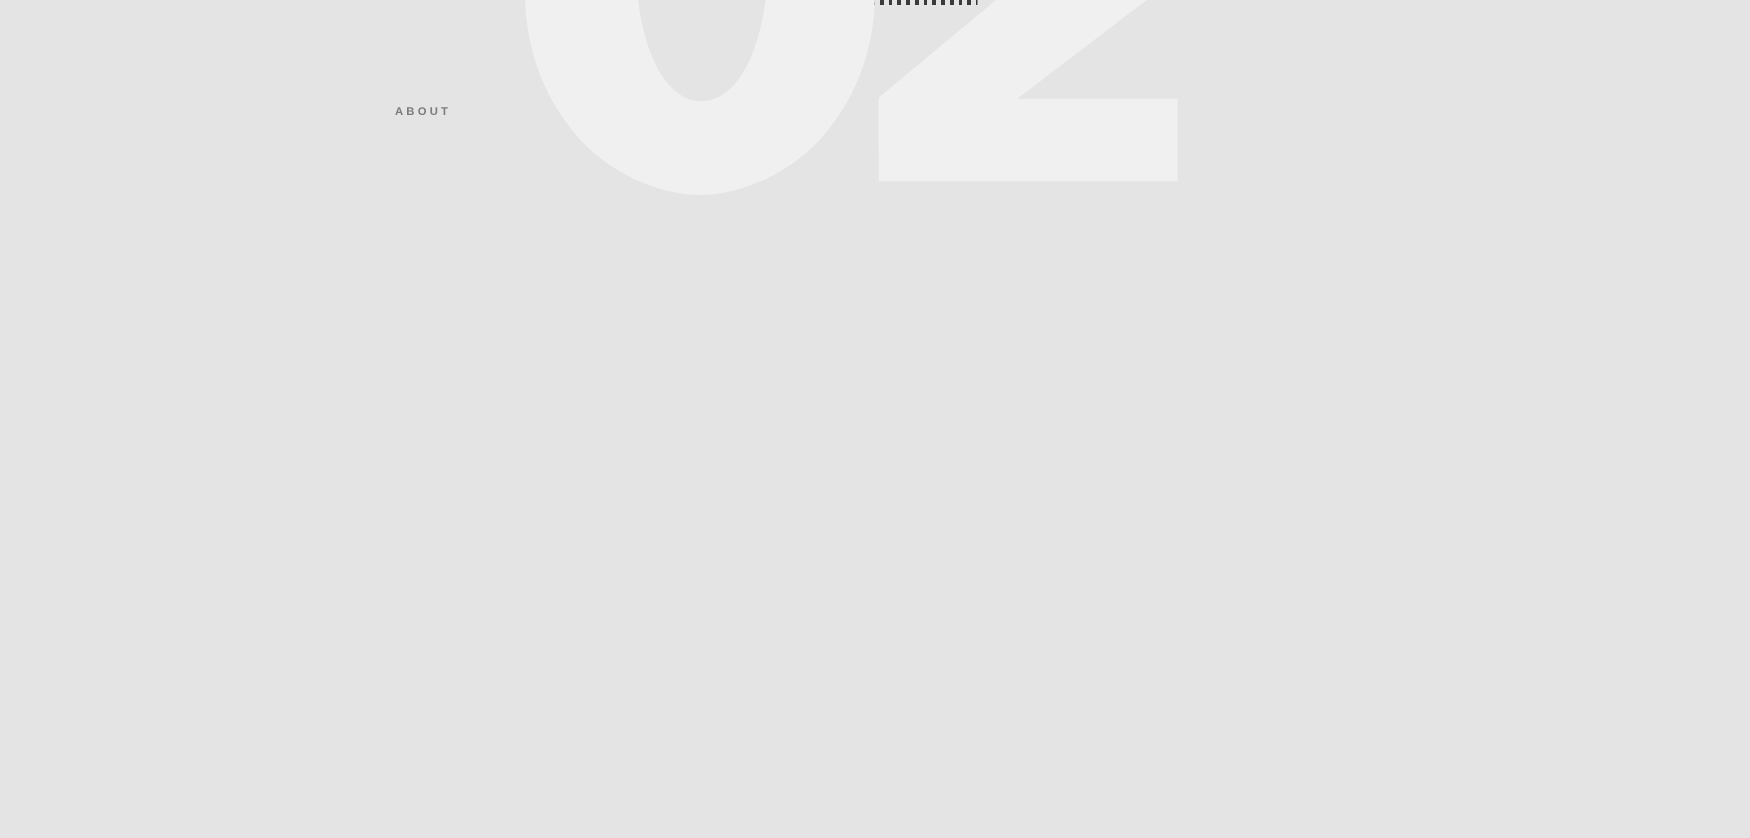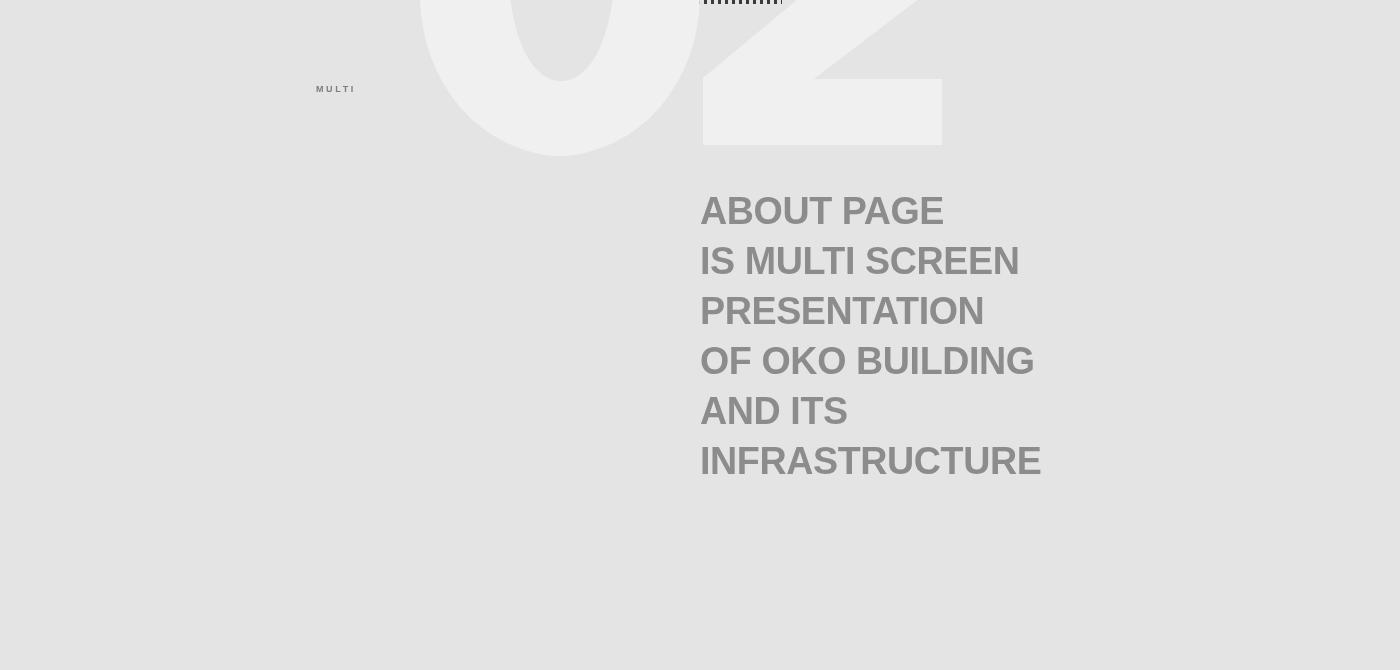--- a/index.html
+++ b/index.html
@@ -122,24 +122,16 @@
                L 941 -18
                L 760 120
                L 703 120
                L 703 78
                Z" fill="#f0f0f0"></path>
 
       <rect x="703" y="79" width="239" height="66" fill="#f0f0f0"></rect>
     </svg>
   </div>
 
-  <div class="section-label">MULTI</div>
+  <div class="section-label">ABOUT</div>
 
-  <div class="headline">
-    <span class="hl-line">ABOUT PAGE</span>
-    <span class="hl-line">IS MULTI SCREEN</span>
-    <span class="hl-line">PRESENTATION</span>
-    <span class="hl-line">OF OKO BUILDING</span>
-    <span class="hl-line">AND ITS</span>
-    <span class="hl-line">INFRASTRUCTURE</span>
-  </div>
 
 </div>
 
 </body></html>

